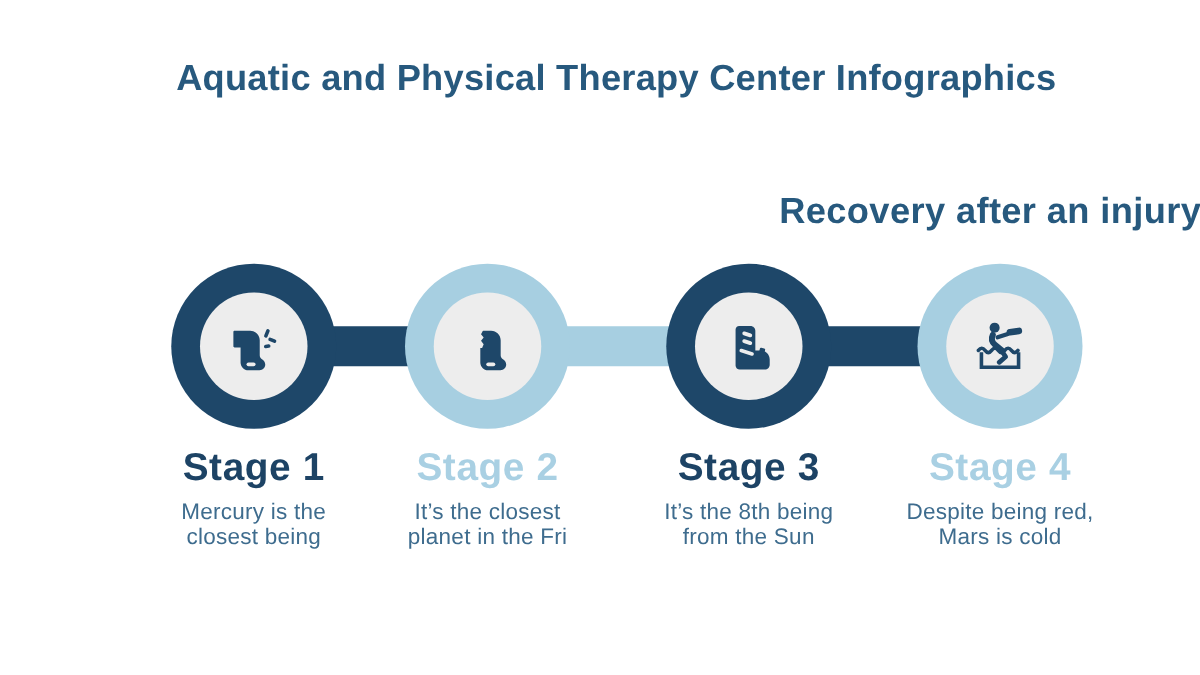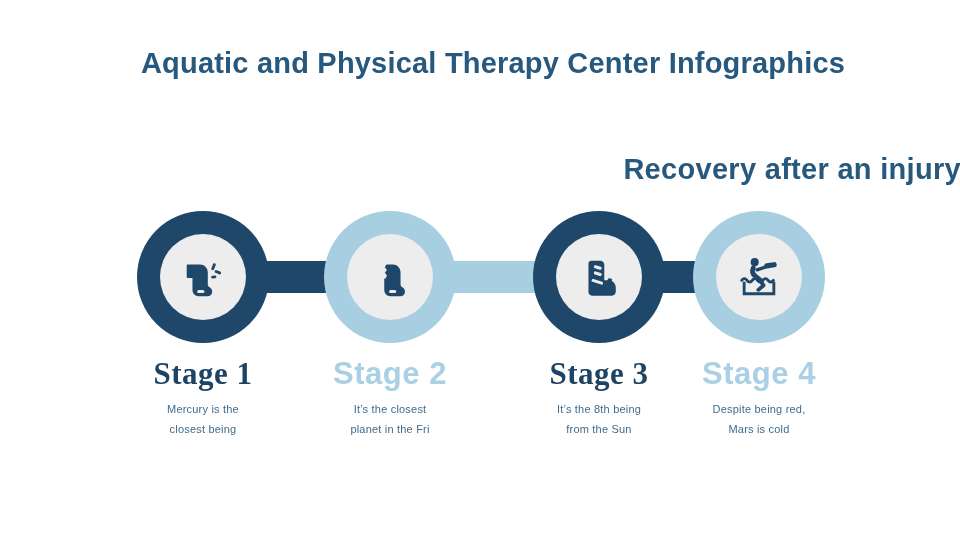--- a/index.html
+++ b/index.html
@@ -21,41 +21,41 @@
   .connector{position:absolute;top:261px;height:32px;z-index:1;}
   .connector-1{left:203px;width:188px;}
   .connector-2{left:390px;width:189px;}
   .connector-3{left:578px;width:188px;}
   .connector.theme-dark{background:var(--navy,#1e4769);}
   .connector.theme-light{background:var(--light-blue,#a7cfe1);}
   .stage-col{position:absolute;top:211px;width:200px;z-index:2;text-align:center;}
   .stage-col-1{left:103px;}
   .stage-col-2{left:290px;}
   .stage-col-3{left:499px;}
-  .stage-col-4{left:659px;}
+  .stage-col-4{left:700px;}
   .ring{
     width:132px;height:132px;border-radius:50%;margin:0 auto;
     display:flex;align-items:center;justify-content:center;
   }
   .stage-col.theme-dark .ring{background:var(--navy,#1e4769);}
   .stage-col.theme-light .ring{background:var(--light-blue,#a7cfe1);}
   .inner{
     width:86px;height:86px;border-radius:50%;
     background:var(--inner-gray,#ededed);
     display:flex;align-items:center;justify-content:center;
   }
   .icon{width:46px;height:46px;color:var(--navy,#1e4769);display:block;}
   .cut{fill:var(--inner-gray,#ededed);}
   .stage-label{
     margin-top:13px;font-size:31px;font-weight:bold;letter-spacing:0.5px;
   }
-  .stage-col.theme-dark .stage-label{color:var(--heading-dark,#1d4365);font-family:Liberation Serif, serif;}
+  .stage-col.theme-dark .stage-label{color:var(--heading-dark,#1d4365);}
   .stage-col.theme-light .stage-label{color:var(--heading-light,#a9d0e3);}
   .stage-desc{
-    margin-top:7px;font-size:11px;line-height:20px;letter-spacing:0.2px;
+    margin-top:7px;font-size:18px;line-height:20px;letter-spacing:0.2px;
     color:var(--desc-text,#3e6c8e);
   }
   .stage-desc span{display:block;}
 </style>
 </head>
 <body>
 
 <div class="slide">
 
   <h1 class="title">Aquatic and Physical Therapy Center Infographics</h1>

